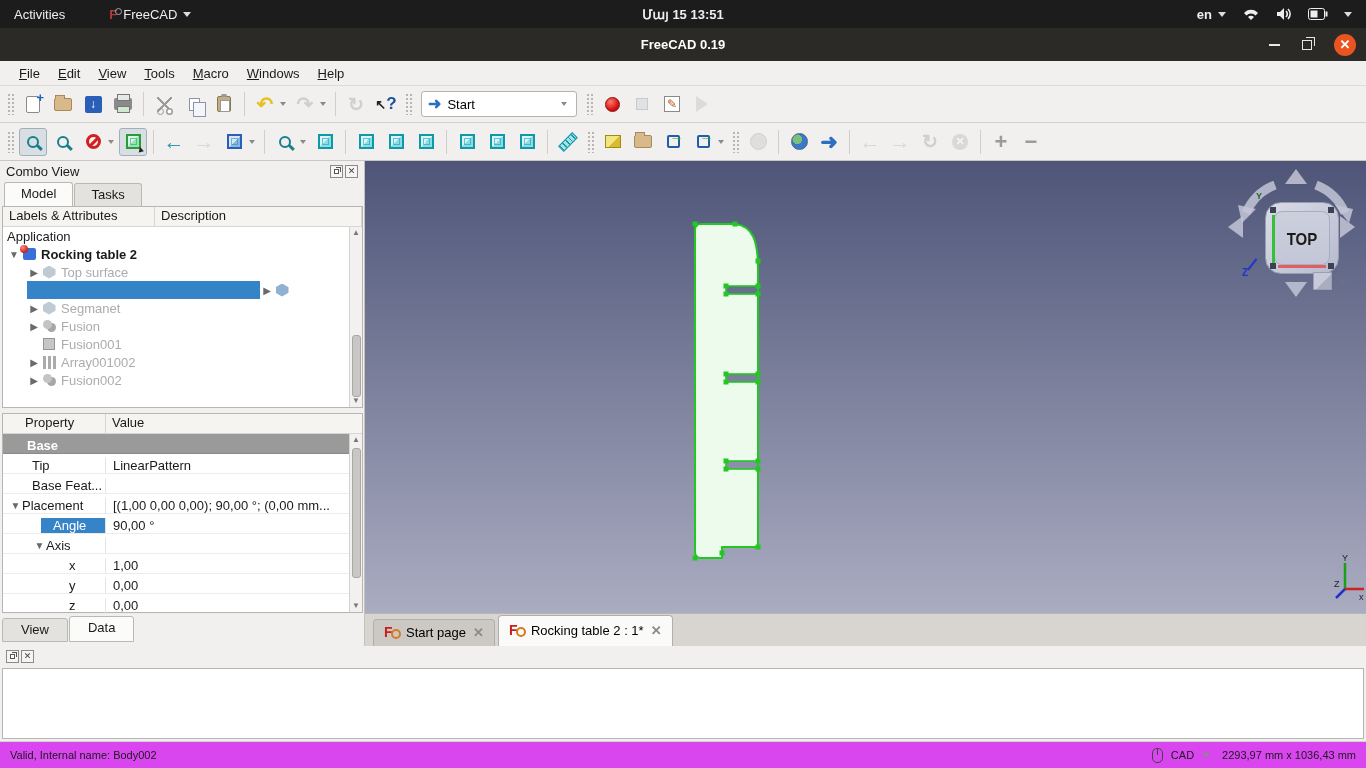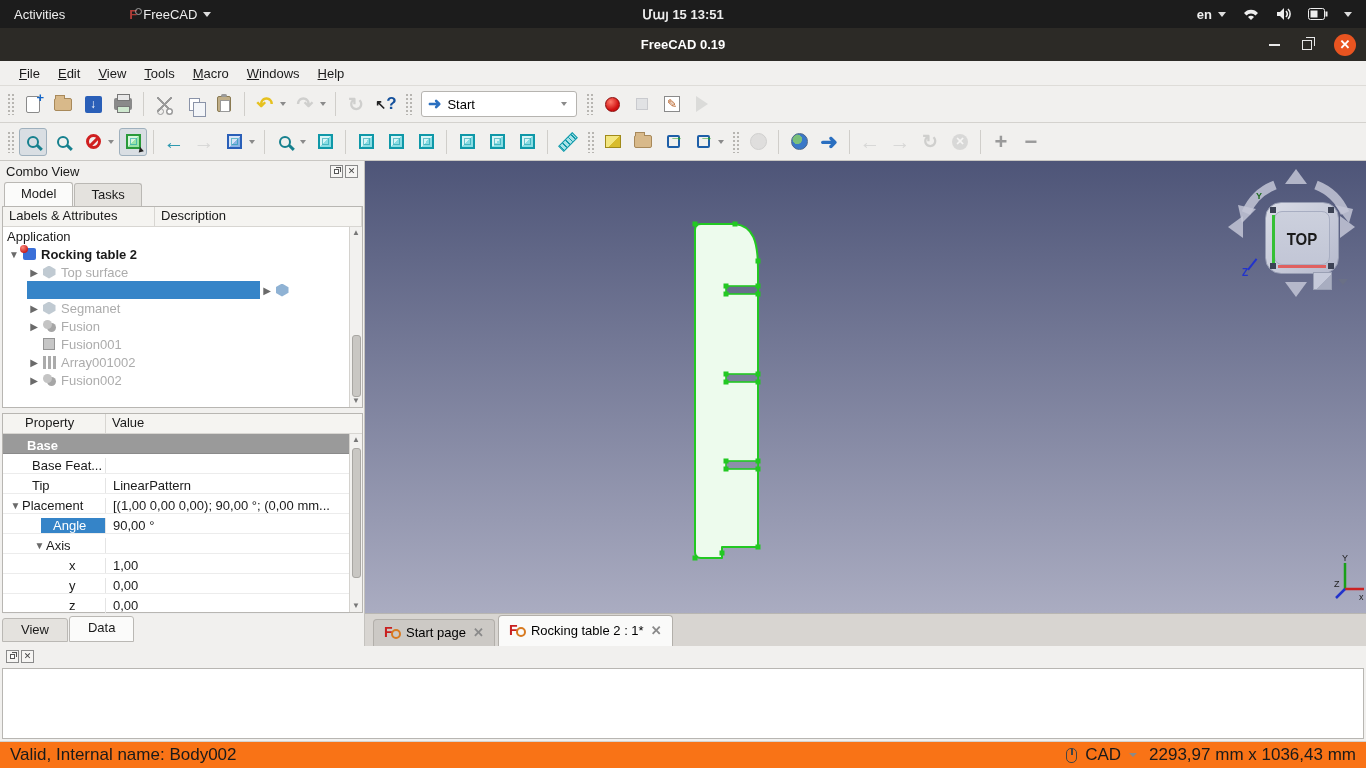--- a/index.html
+++ b/index.html
@@ -4,21 +4,21 @@
 <style>
   * { margin:0; padding:0; box-sizing:border-box; }
   html,body { width:1366px; height:768px; overflow:hidden; background:#000;
     font-family:"Liberation Sans", sans-serif; }
   .abs { position:absolute; }
   #stage { position:relative; width:1366px; height:768px; background:#f1f0ee; }
 
   
   .sysbar { position:absolute; top:0; left:0; width:1366px; height:28px; background:#1c1c1c;
     color:#eee; display:flex; align-items:center; font-size:13px; }
-  .sys-left { display:flex; align-items:center; gap:64px; padding-left:14px; flex:1; }
+  .sys-left { display:flex; align-items:center; gap:44px; padding-left:14px; flex:1; }
   .sys-item { display:flex; align-items:center; gap:6px; cursor:default; }
   .fc-mini { color:#c9423c; font-weight:bold; font-size:13px; position:relative; opacity:.85; }
   .fc-mini::after { content:""; position:absolute; right:-5px; top:1px; width:5px; height:5px;
     border-radius:50%; border:1.5px solid #bbb; }
   .caret-w { width:0; height:0; border-left:4px solid transparent; border-right:4px solid transparent;
     border-top:5px solid #ddd; display:inline-block; }
   .sys-center { flex:0 0 auto; font-weight:bold; }
   .sys-right { flex:1; display:flex; justify-content:flex-end; align-items:center; gap:16px; padding-right:14px;font-weight:bold; }
 
   
@@ -215,22 +215,22 @@
   .fcic { width:15px; height:15px; position:relative; font-weight:bold; color:#c82020; font-size:14px; line-height:15px; }
   .fcic::after { content:""; position:absolute; right:-2px; bottom:1px; width:6px; height:6px; border-radius:50%;
     border:2px solid #d87a20; }
   .dclose { color:#8a8a8a; font-size:13px; font-weight:bold; }
 
   
   .report { position:absolute; top:646px; left:0; width:1366px; height:95px; background:#f1f0ee; font-size:13px; }
   .report-content { position:absolute; left:2px; right:2px; top:22px; bottom:2px; background:#fff; border:1px solid #b8b6b2; }
 
   
-  .statusbar { position:absolute; top:741px; left:0; width:1366px; height:27px; background:#f97316;
-    border-top:1px solid #d4d2ce; display:flex; align-items:center; font-size:17px; color:#1a1a1a; padding:0 10px; }
+  .statusbar { position:absolute; top:741px; left:0; width:1366px; height:27px; background:#d946ef;
+    border-top:1px solid #d4d2ce; display:flex; align-items:center; font-size:11px; color:#1a1a1a; padding:0 10px; }
   .sb-right { margin-left:auto; display:flex; align-items:center; gap:8px; }
   .mouseic { width:11px; height:15px; border:1.5px solid #444; border-radius:5px; position:relative; }
   .mouseic::after { content:""; position:absolute; left:4px; top:0; width:1.5px; height:6px; background:#444; }
   .sb-dd { width:0; height:0; border-left:4px solid transparent; border-right:4px solid transparent; border-top:4px solid #8a8a8a; }
   .sb-dims { margin-left:4px; }
 </style>
 </head>
 <body>
 
 <div id="stage">
@@ -544,26 +544,26 @@
     <div class="propbox">
       <div class="prop-head" style="padding-right:13px">
         <span class="ph-cell ph-prop">Property</span>
         <span class="ph-cell">Value</span>
       </div>
       <div style="position:relative; padding-right:13px">
         <div class="prow group">
           <div class="pl">Base</div>
         </div>
         <div class="prow">
+          <div class="pl" style="padding-left:29px">Tip</div>
+          <div class="pv">LinearPattern</div>
+        </div>
+        <div class="prow">
           <div class="pl" style="padding-left:29px">Base Feat...</div>
           <div class="pv"></div>
-        </div>
-        <div class="prow">
-          <div class="pl" style="padding-left:29px">Tip</div>
-          <div class="pv">LinearPattern</div>
         </div>
         <div class="prow">
           <div class="pl" style="padding-left:6px">
             <span class="pexp">▼</span>
             <span>Placement</span>
           </div>
           <div class="pv">[(1,00 0,00 0,00); 90,00 °; (0,00 mm...</div>
         </div>
         <div class="prow">
           <div class="pl">

